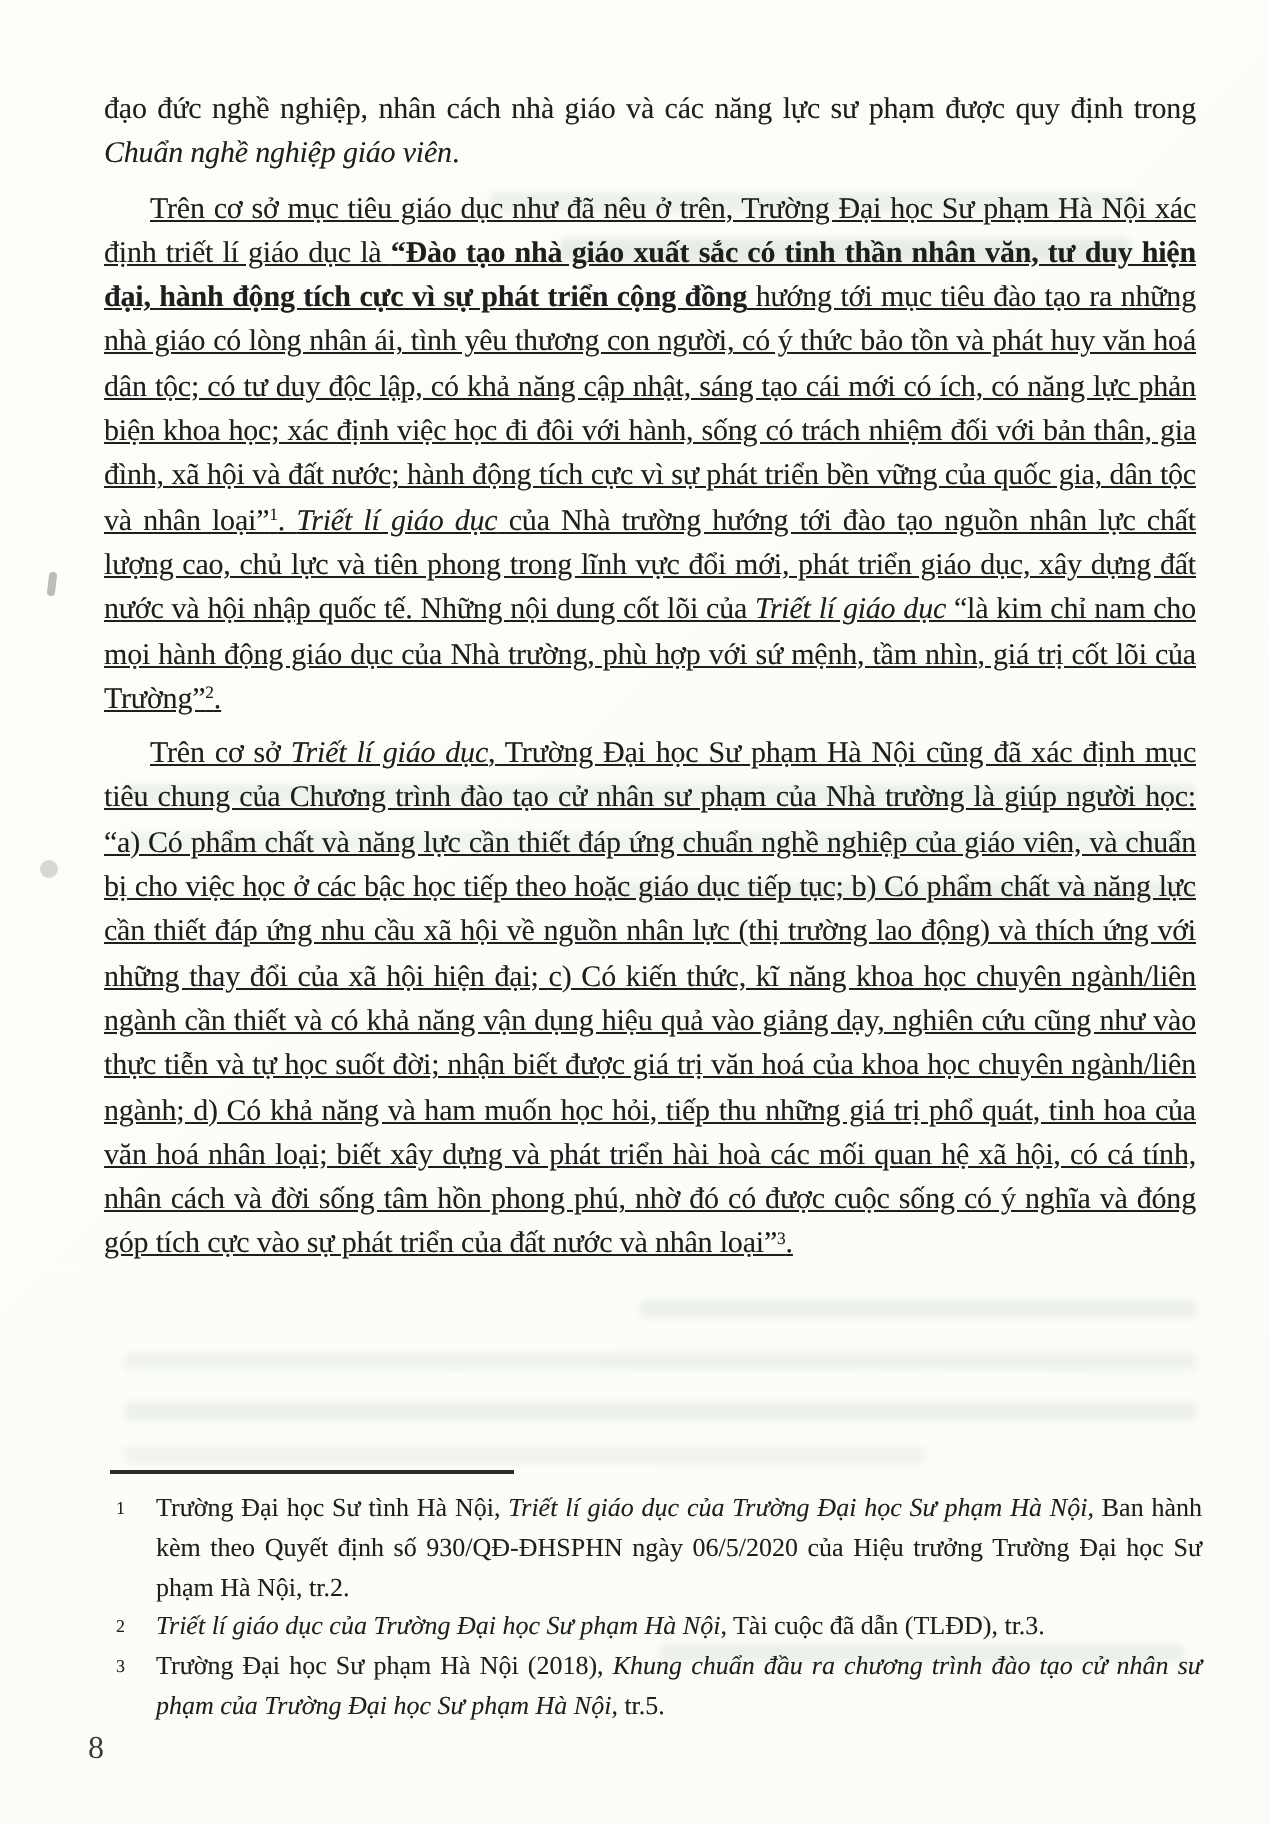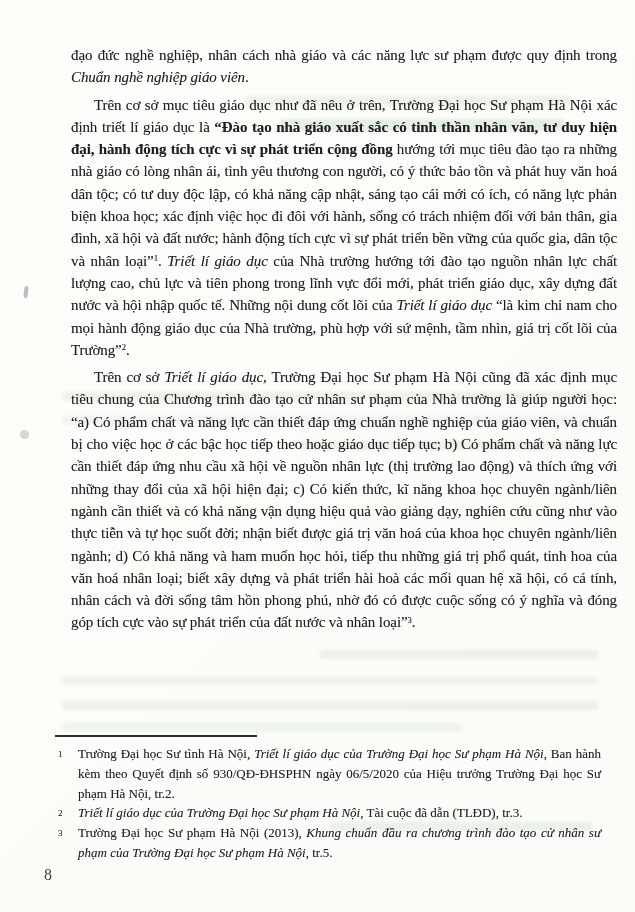--- a/index.html
+++ b/index.html
@@ -7,32 +7,32 @@
     position: relative;
     width: 635px;
     height: 912px;
     background: linear-gradient(135deg, #fdfdfa 0%, #fcfcf9 60%, #fbfbf8 100%);
     overflow: hidden;
     font-family: "Liberation Serif", "DejaVu Serif", serif;
     color: #1e1e1e;
   }
   .text-block {
     position: absolute;
-    left: 71px;
+    left: 52px;
     top: 44px;
     width: 546px;
     font-size: 15px;
     line-height: 22.3px;
     text-align: justify;
     letter-spacing: -0.1px;
     text-shadow: 0 0 0.3px rgba(20,20,20,0.35);
   }
   .para { margin: 0; text-indent: 23px; }
   .para.first { text-indent: 0; }
-  .para + .para { margin-top: 5px; }
+  .para + .para { margin-top: 5px; text-decoration: underline; }
   .it { font-style: italic; }
   .bd { font-weight: 700; }
   .sup { font-size: 0.58em; position: relative; top: -0.55em; line-height: 0; }
   .fn-rule {
     position: absolute;
     left: 55px;
     top: 735px;
     width: 202px;
     height: 2px;
     background: #2b2b2b;
@@ -117,19 +117,19 @@
     <div class="footnote">
       <span class="fn-marker">1</span>
       <span class="fn-body"><span>Trường Đại học Sư tình Hà Nội, </span><span class="it">Triết lí giáo dục của Trường Đại học Sư phạm Hà Nội</span><span>, Ban hành kèm theo Quyết định số 930/QĐ-ĐHSPHN ngày 06/5/2020 của Hiệu trưởng Trường Đại học Sư phạm Hà Nội, tr.2.</span></span>
     </div>
     <div class="footnote">
       <span class="fn-marker">2</span>
       <span class="fn-body"><span class="it">Triết lí giáo dục của Trường Đại học Sư phạm Hà Nội</span><span>, Tài cuộc đã dẫn (TLĐD), tr.3.</span></span>
     </div>
     <div class="footnote">
       <span class="fn-marker">3</span>
-      <span class="fn-body"><span>Trường Đại học Sư phạm Hà Nội (2013), </span><span class="it">Khung chuẩn đầu ra chương trình đào tạo cử nhân sư phạm của Trường Đại học Sư phạm Hà Nội</span><span>, tr.5.</span></span>
+      <span class="fn-body"><span>Trường Đại học Sư phạm Hà Nội (2018), </span><span class="it">Khung chuẩn đầu ra chương trình đào tạo cử nhân sư phạm của Trường Đại học Sư phạm Hà Nội</span><span>, tr.5.</span></span>
     </div>
   </section>
 
   <div class="page-number">8</div>
 
 </div>
 
 </body></html>

